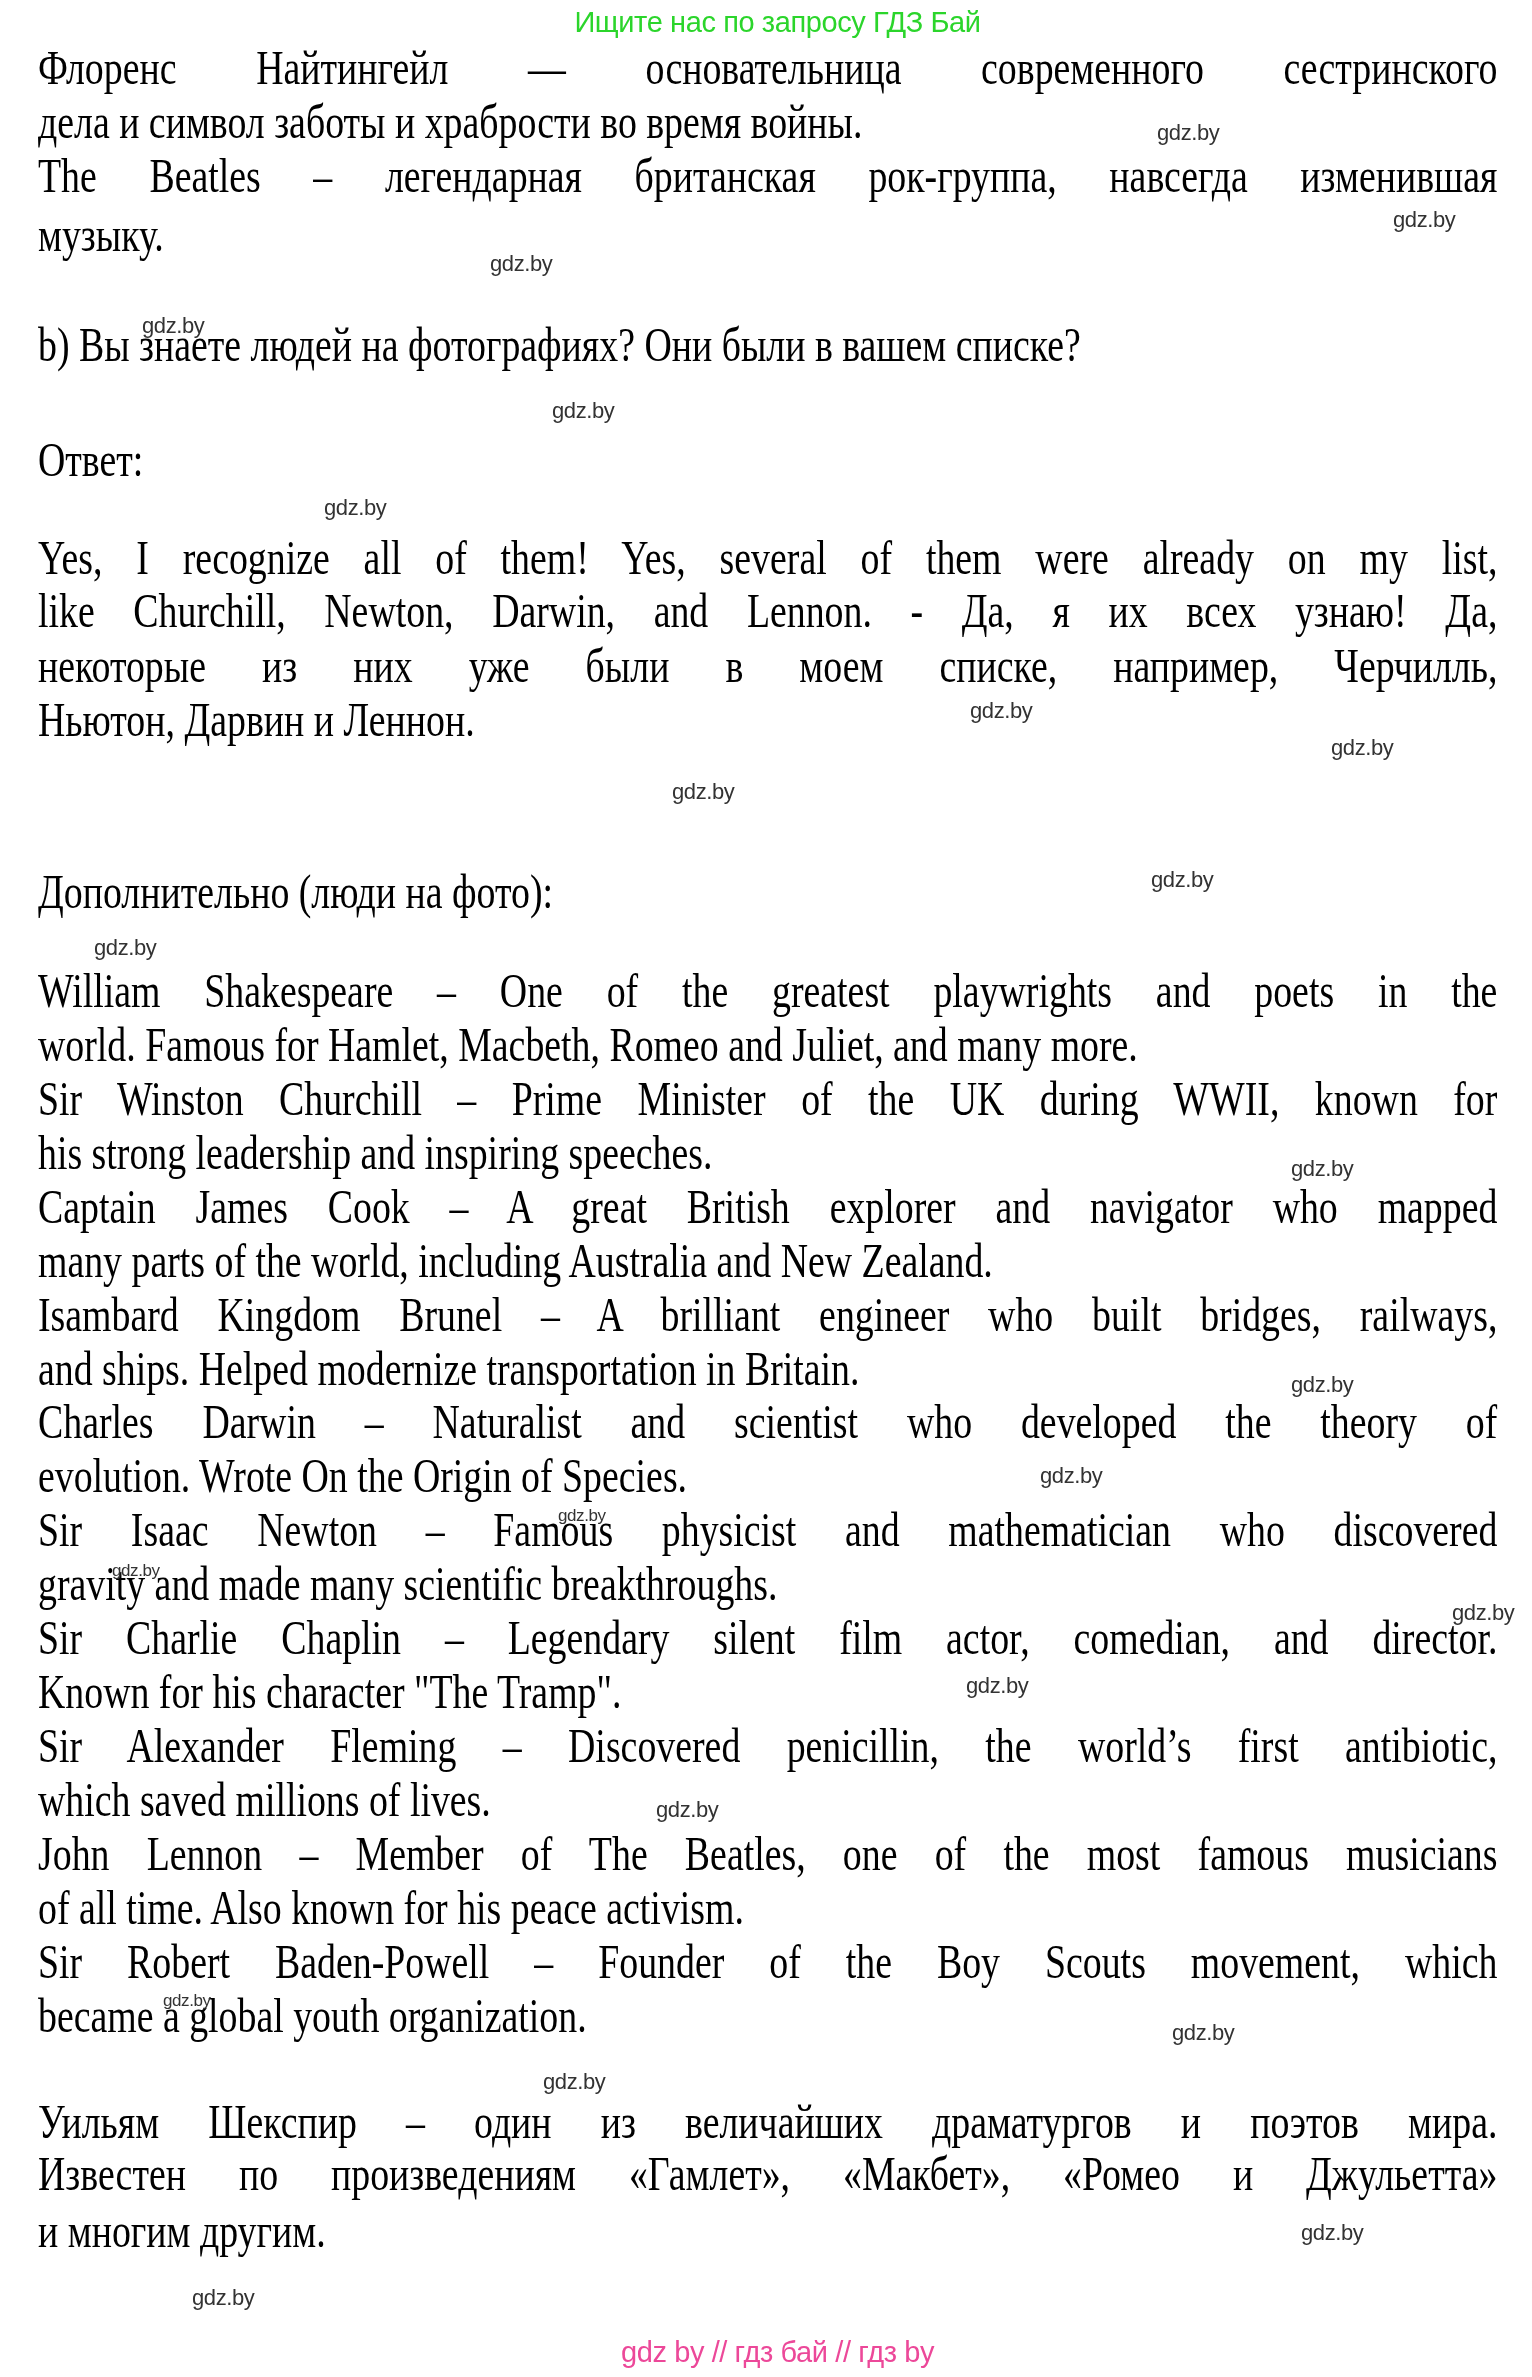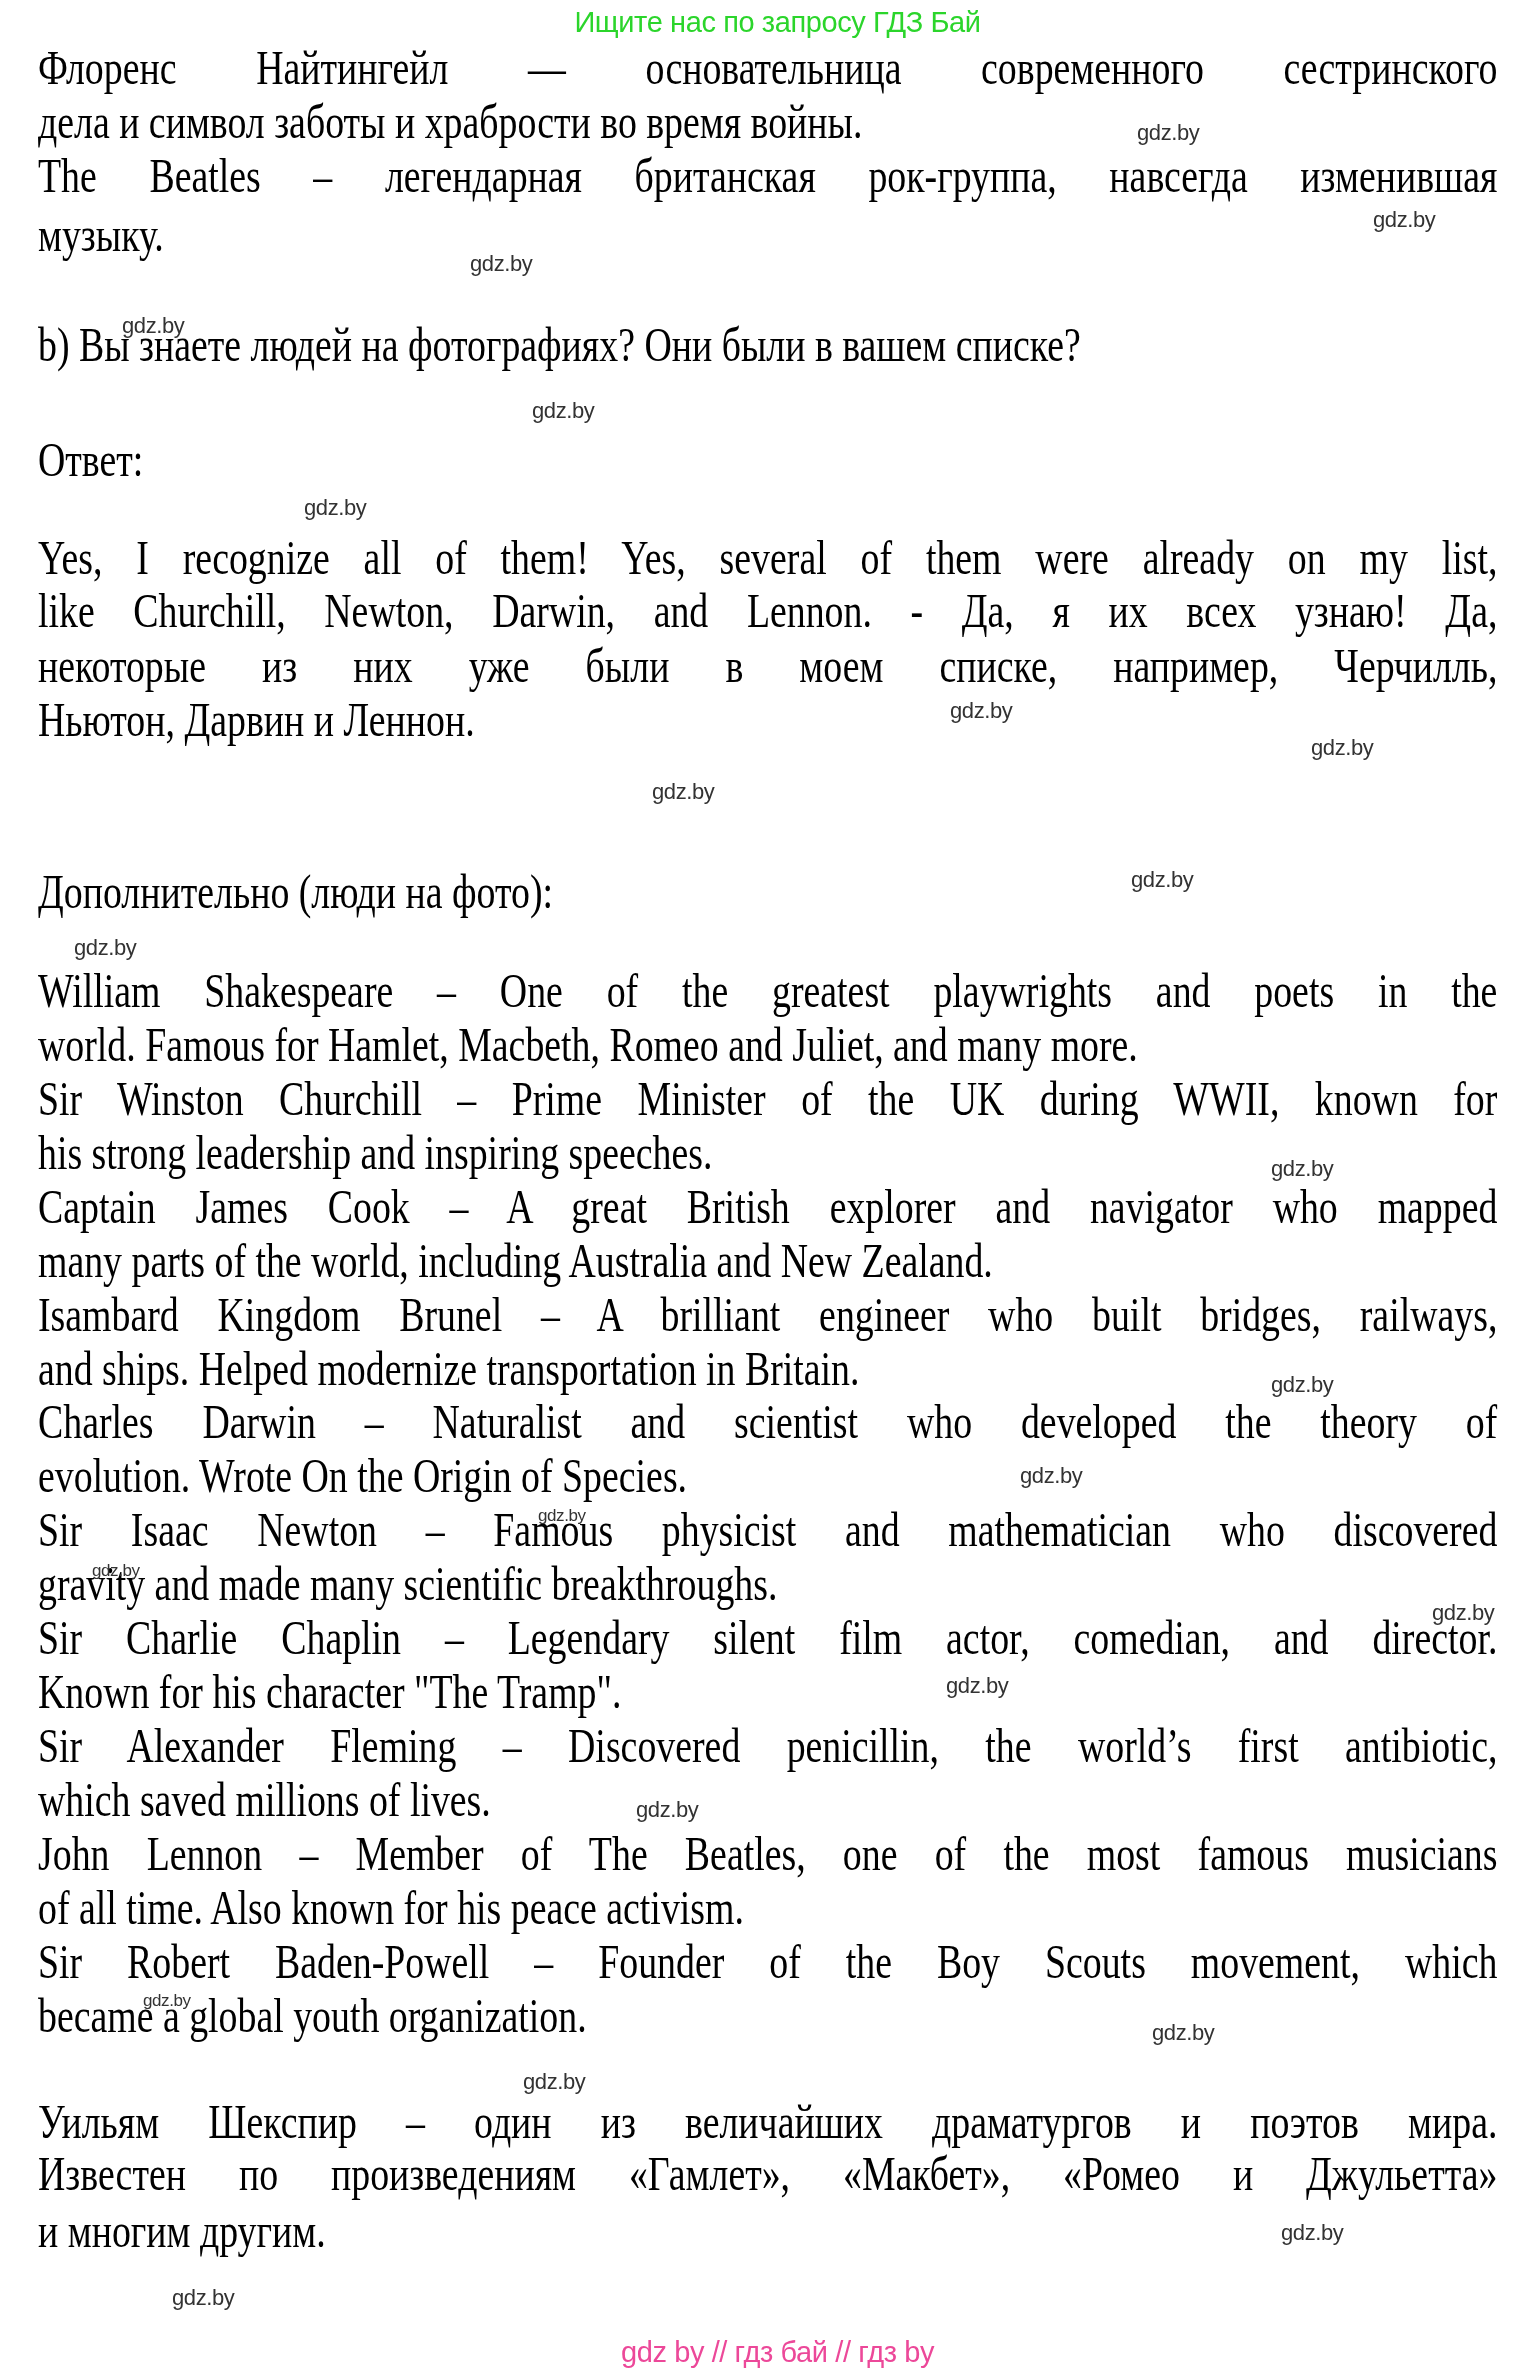--- a/index.html
+++ b/index.html
@@ -56,20 +56,21 @@
   }
   .tline.l {
     text-align: left;
     white-space: nowrap;
   }
 
   .wm-layer {
     position: absolute;
     inset: 0;
     pointer-events: none;
+    margin-left: 20px;
   }
   .wm {
     position: absolute;
     font-family: "Liberation Sans", sans-serif;
     font-size: 22px;
     line-height: 24px;
     letter-spacing: -0.4px;
     white-space: nowrap;
   }
   .wm.small { font-size: 17px; line-height: 19.3px; }

